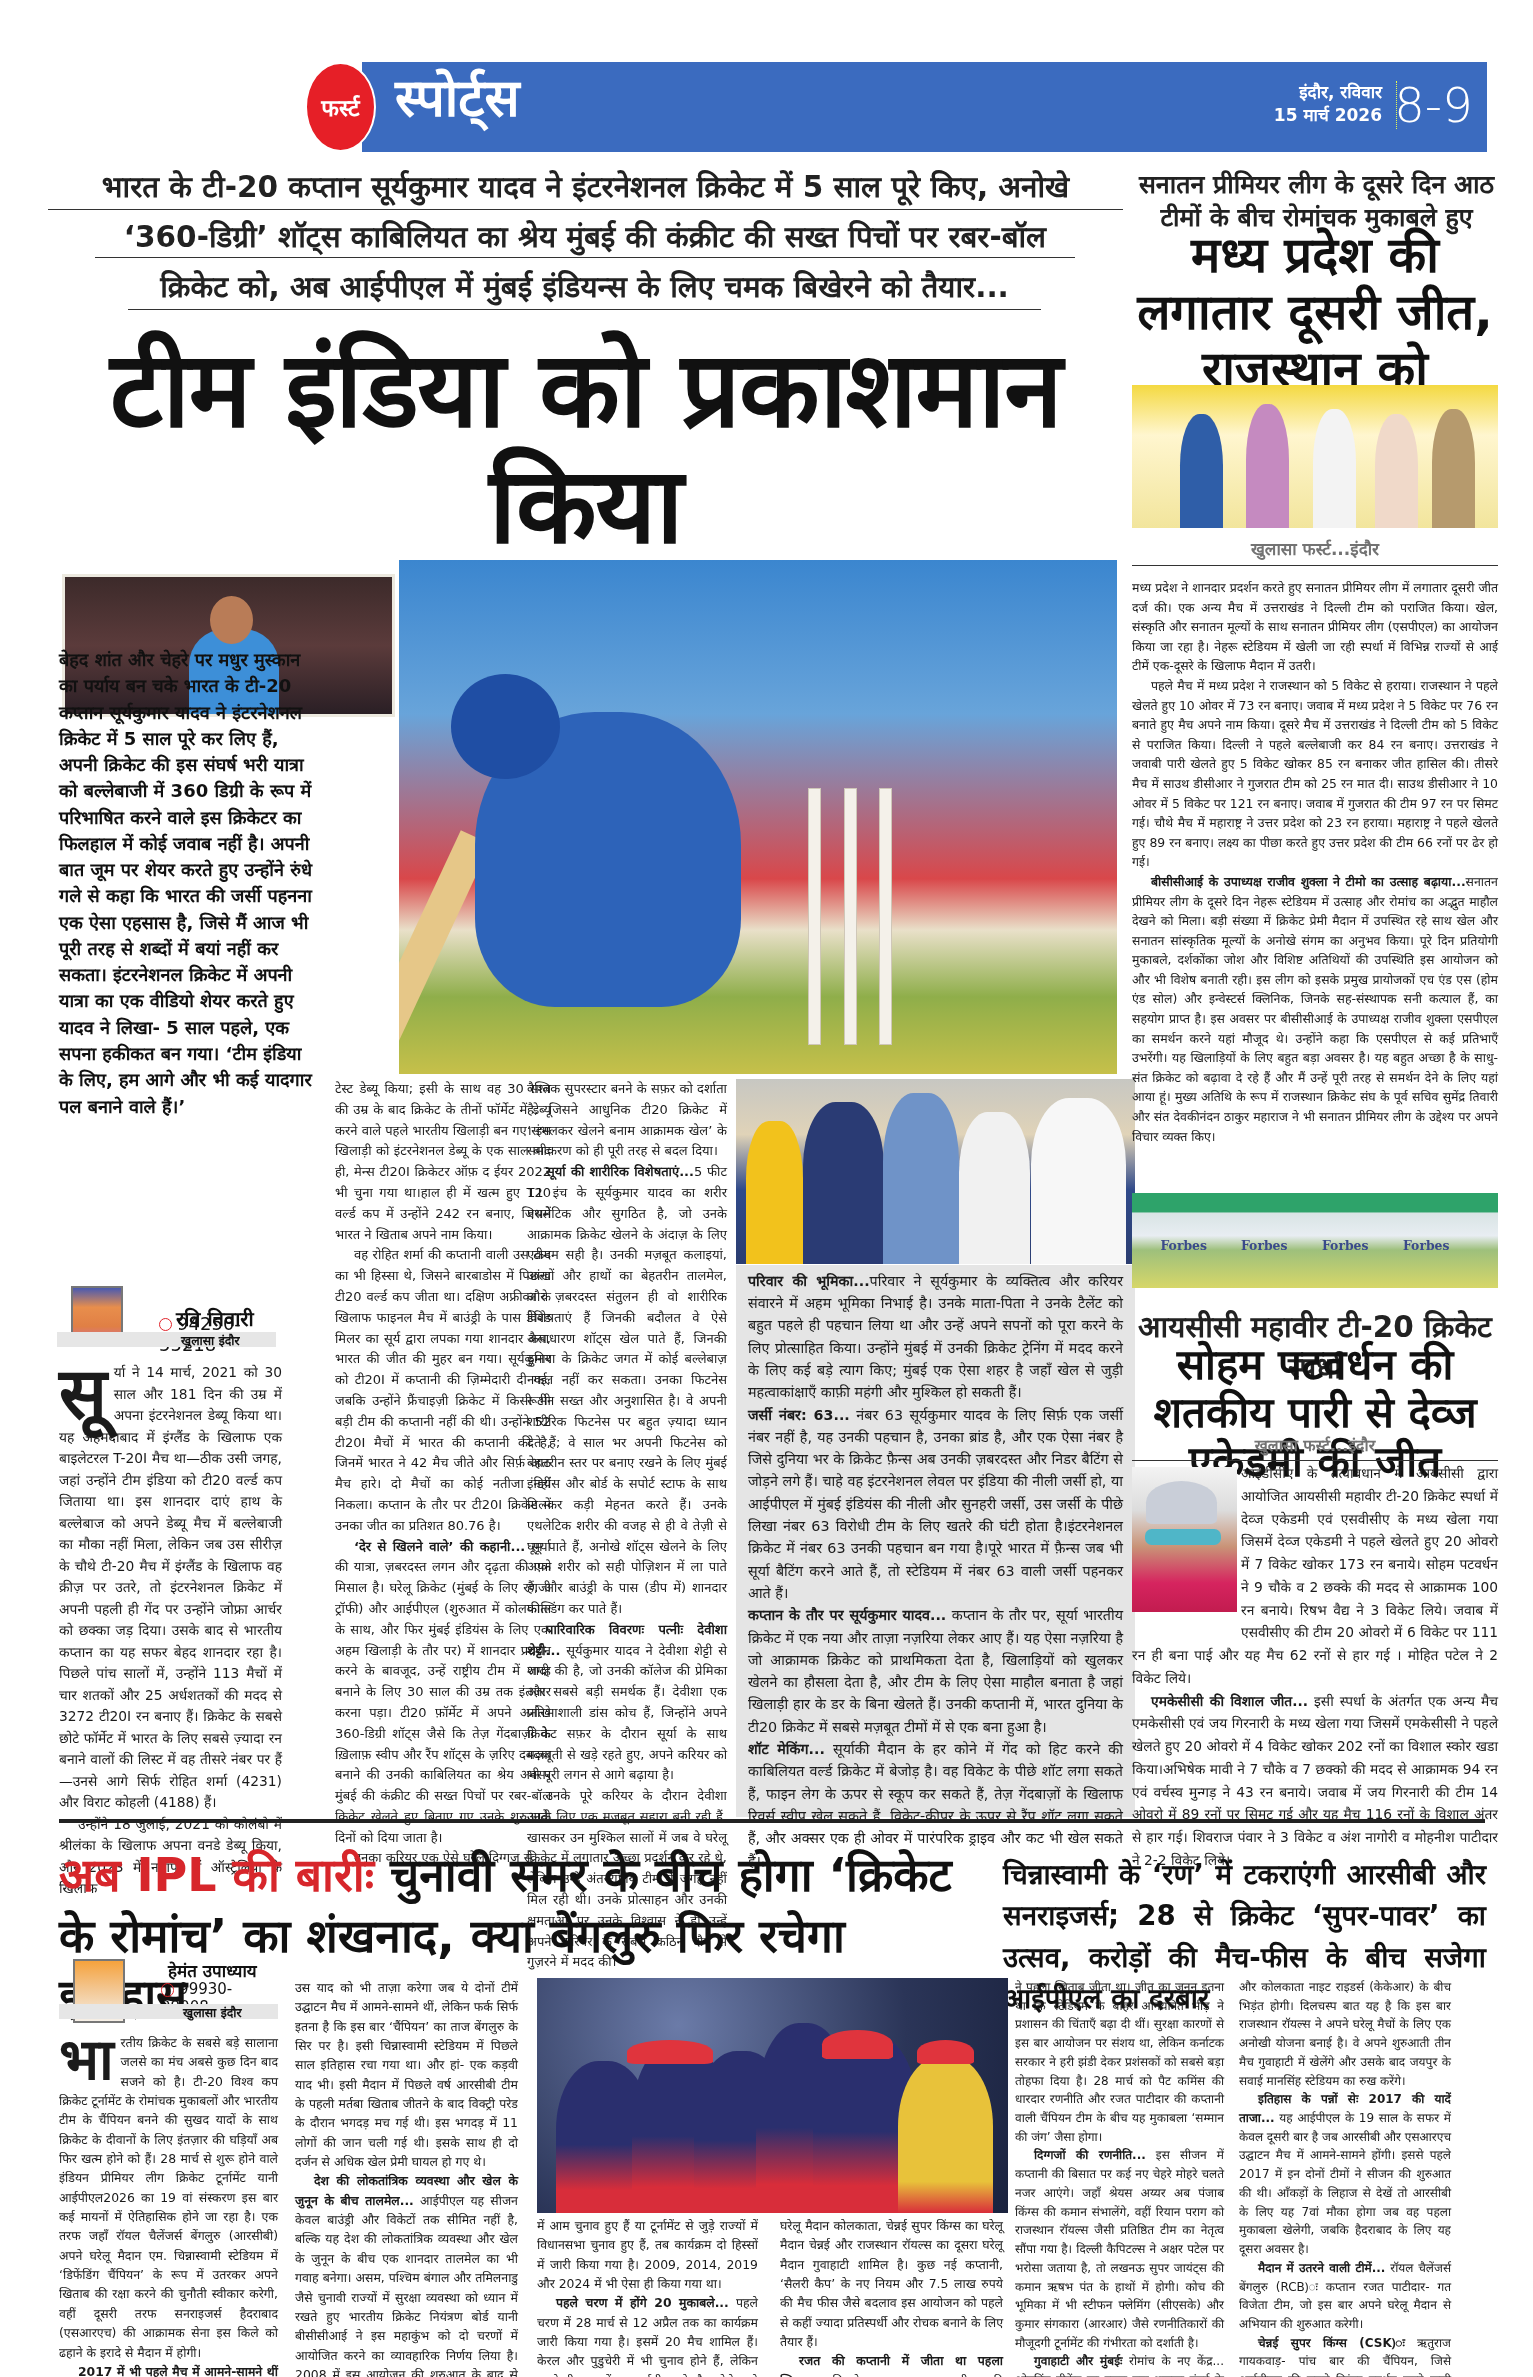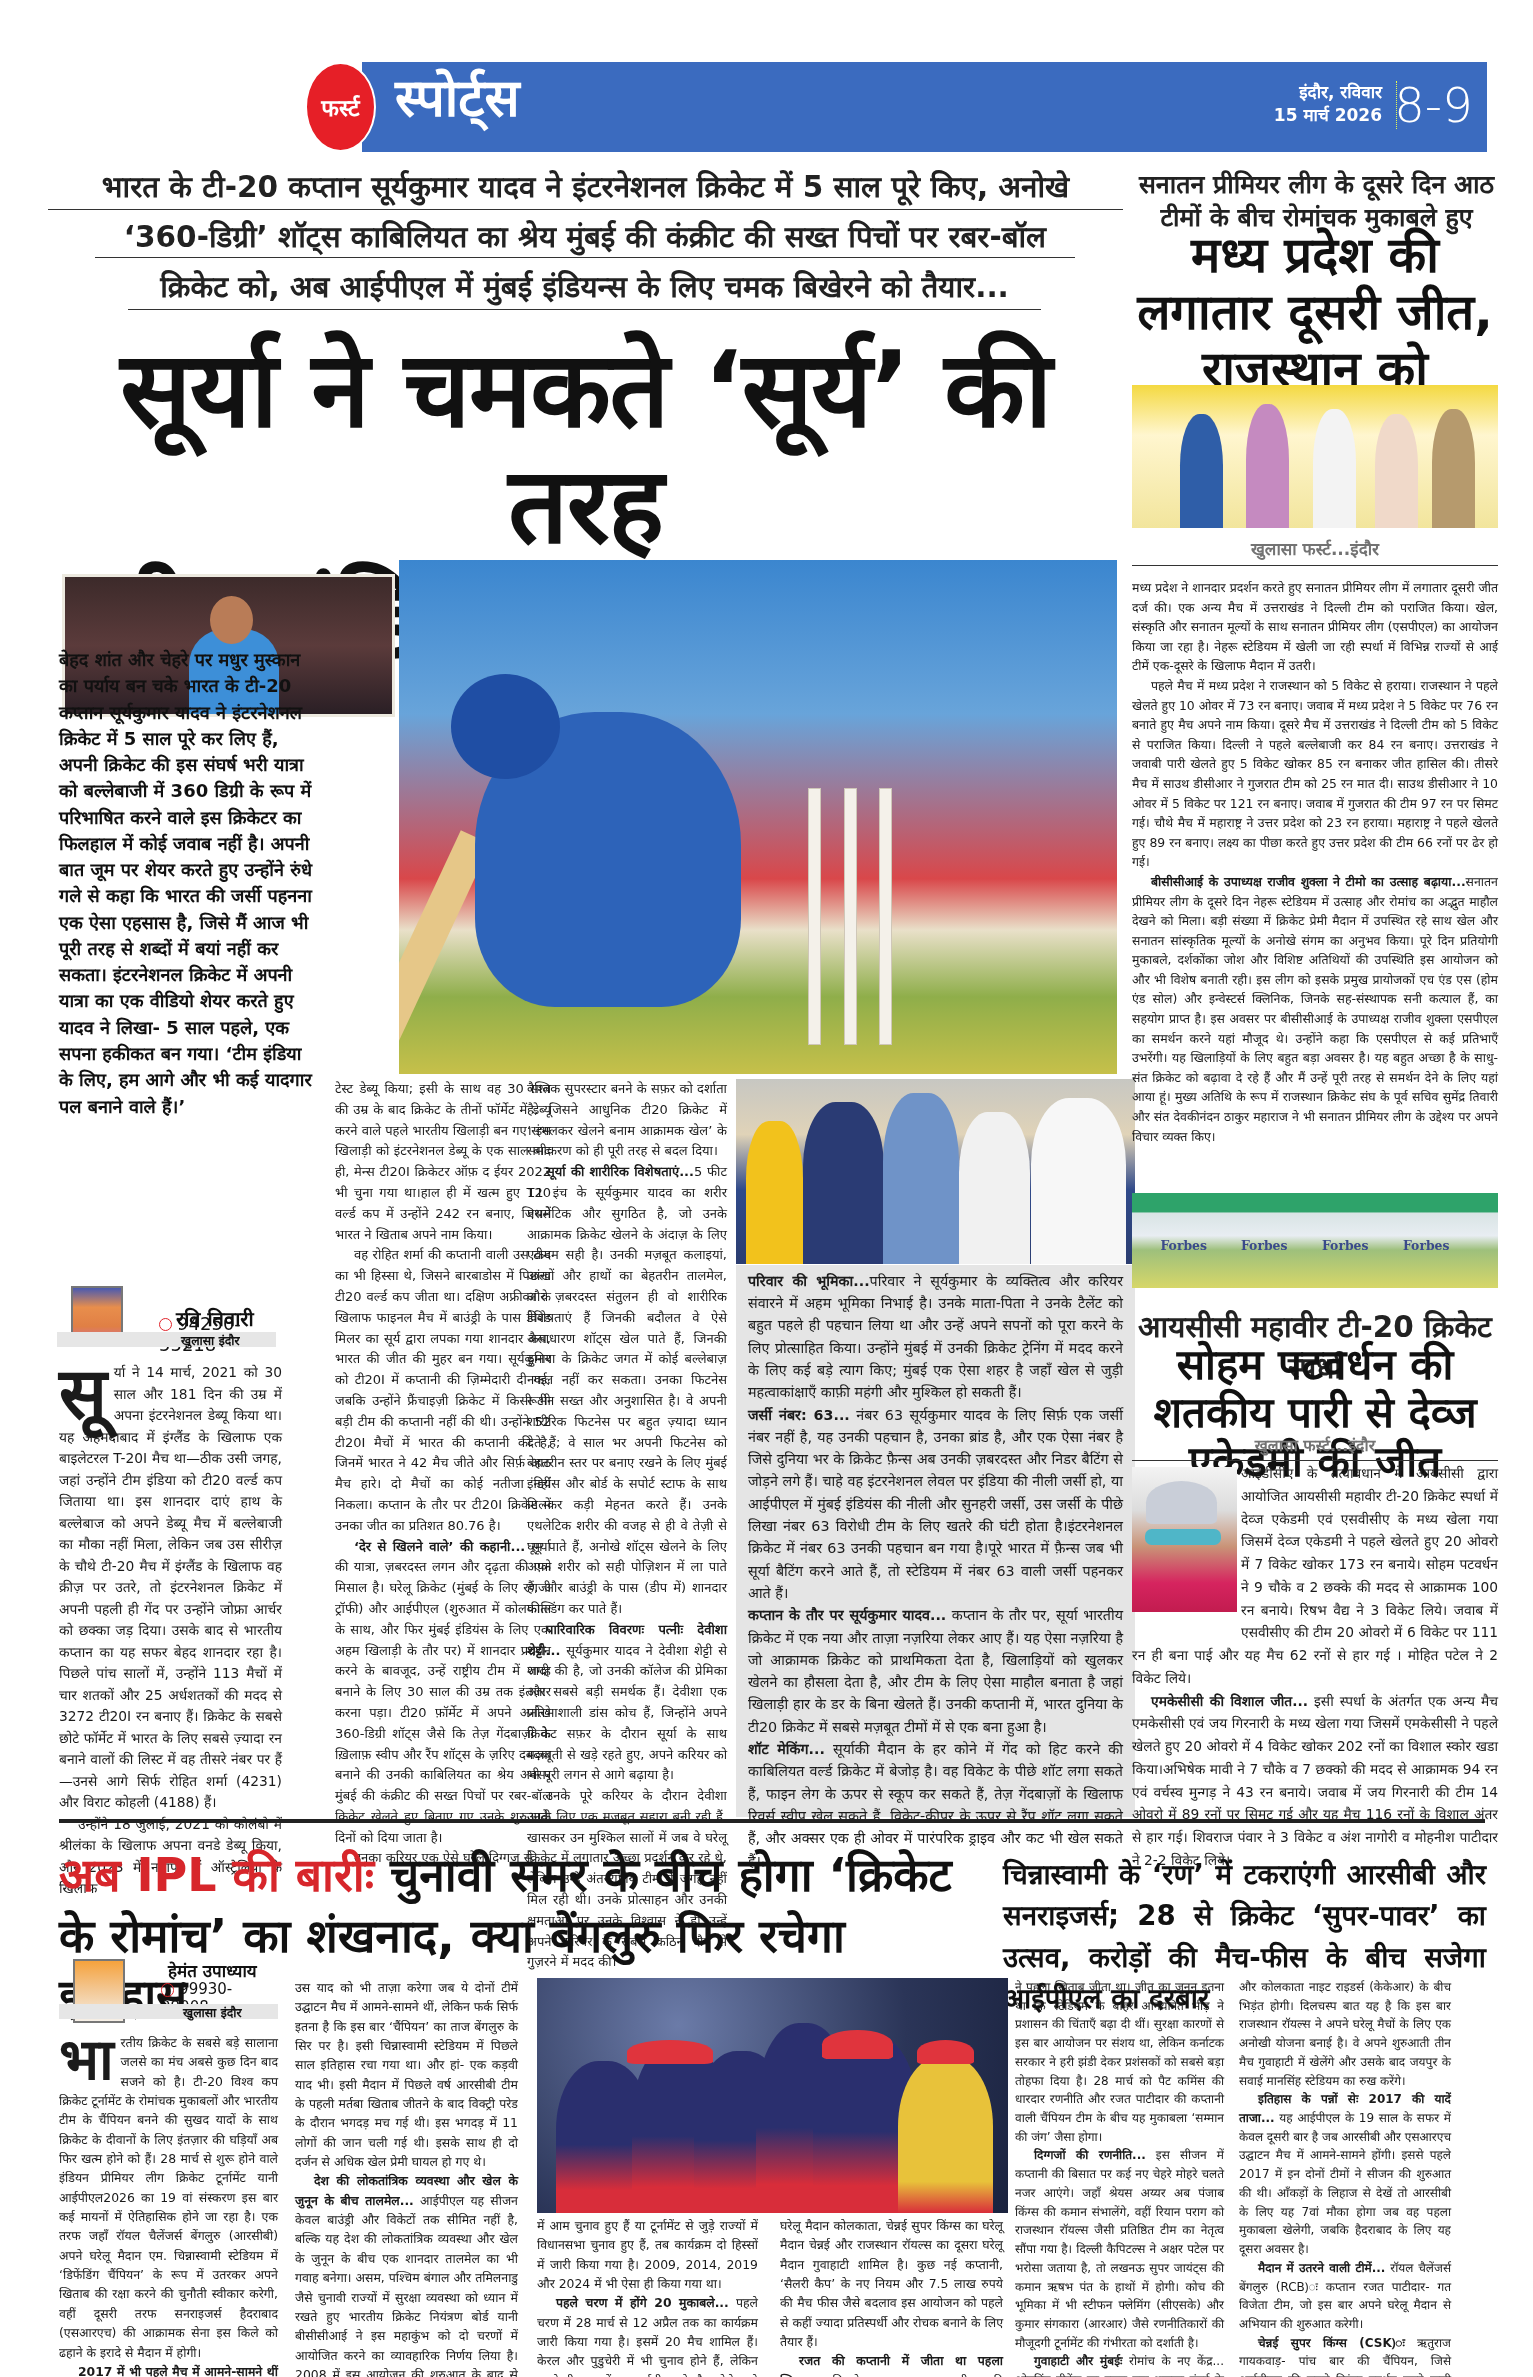--- a/index.html
+++ b/index.html
@@ -96,21 +96,20 @@
     <div id="page-sep"></div>
     <span id="page-no">8-9</span>
   </div>
 </header>
 
 <div class="deck" style="top:169px; padding-bottom:2.9px;">भारत के टी-20 कप्तान सूर्यकुमार यादव ने इंटरनेशनल क्रिकेट में 5 साल पूरे किए, अनोखे</div>
 <div class="deck" style="top:219px; left:95px; width:980px; padding-bottom:1px;">‘360-डिग्री’ शॉट्स काबिलियत का श्रेय मुंबई की कंक्रीट की सख्त पिचों पर रबर-बॉल</div>
 <div class="deck" style="top:269px; left:128px; width:913px; padding-bottom:2.9px;">क्रिकेट को, अब आईपीएल में मुंबई इंडियन्स के लिए चमक बिखेरने को तैयार...</div>
 
 <h1 id="main-headline" class="abs">
-  <div>सूर्या ने चमकते ‘सूर्य’ की तरह</div>
   <div>टीम इंडिया को प्रकाशमान किया</div>
 </h1>
 
 <div id="main-photo" class="photo">
   <div class="bat"></div>
   <div class="batter"></div>
   <div class="helmet"></div>
   <div class="stump" style="left:409px"></div>
   <div class="stump" style="left:445px"></div>
   <div class="stump" style="left:480px"></div>

